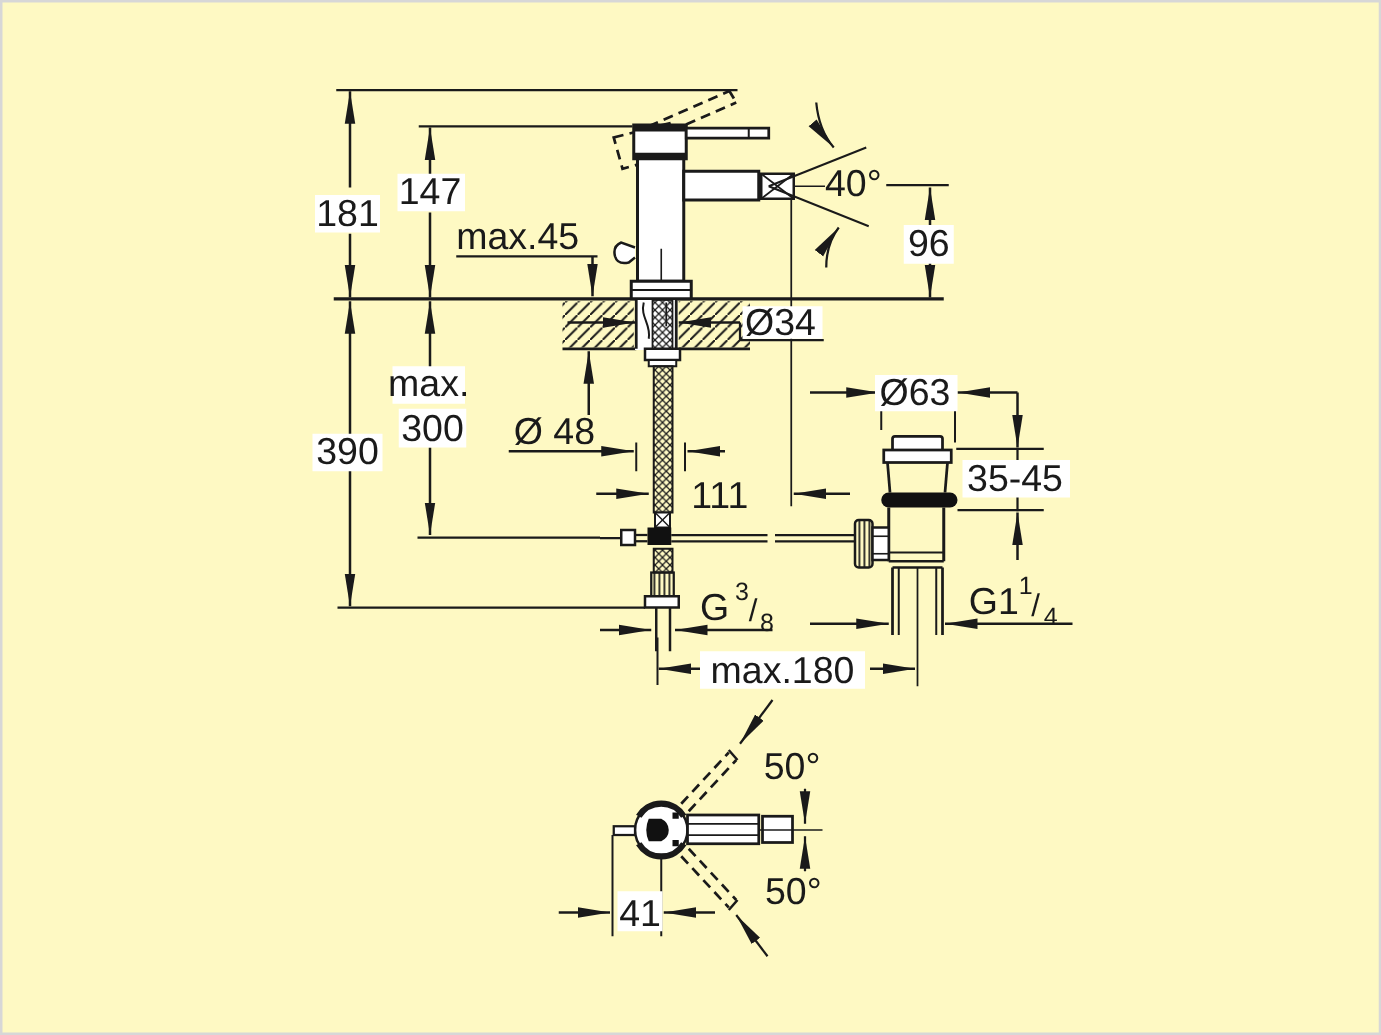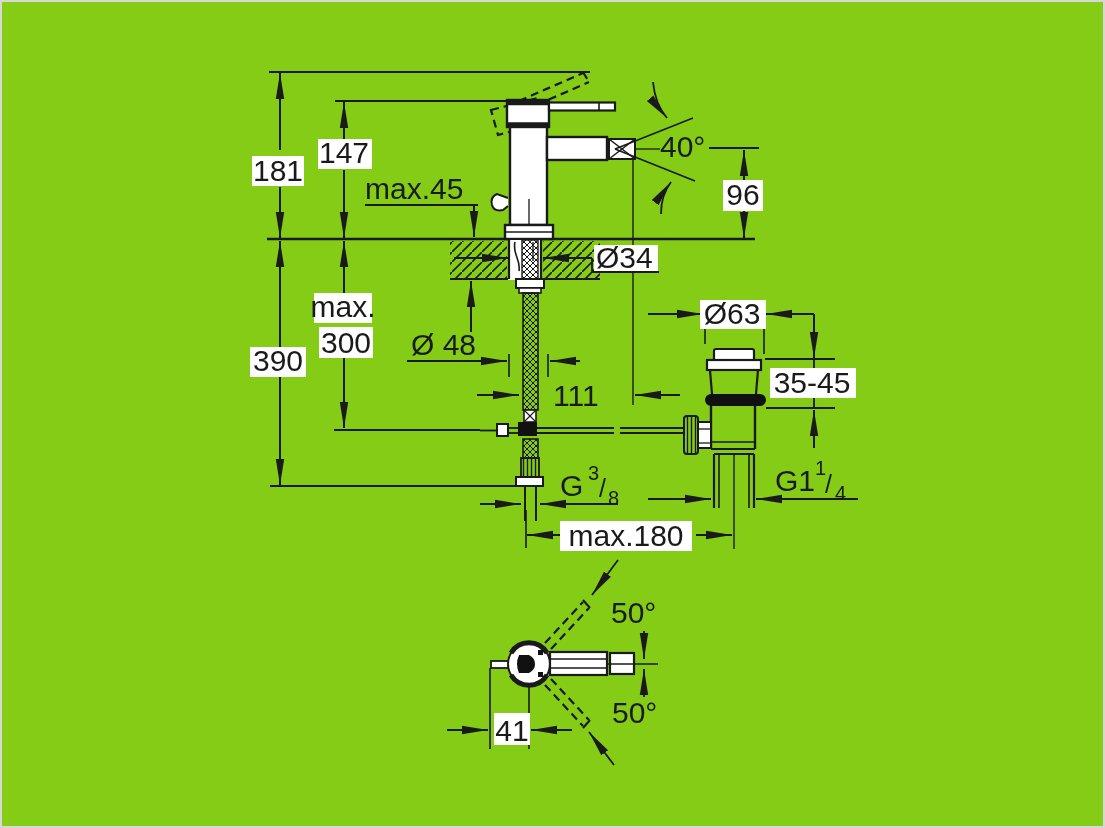--- a/index.html
+++ b/index.html
@@ -1,16 +1,16 @@
 <!DOCTYPE html>
 <html><head>
 <meta charset="utf-8">
 <style>
   html,body{margin:0;padding:0;background:#ffffff;}
-  #stage{position:relative;width:1105px;height:828px;background:#84cc16;
+  #stage{position:relative;width:1105px;height:828px;background:#fef9c3;
          border:2px solid #d7d7d7;box-sizing:border-box;overflow:hidden;
          font-family:"Liberation Sans", sans-serif;}
   svg{position:absolute;left:0;top:0;}
   text{font-family:"Liberation Sans", sans-serif;fill:#1a1a1a;}
   .t30{font-size:30px;}
   .t20{font-size:20px;}
   .t25{font-size:25px;}
 </style>
 </head>
 <body>

